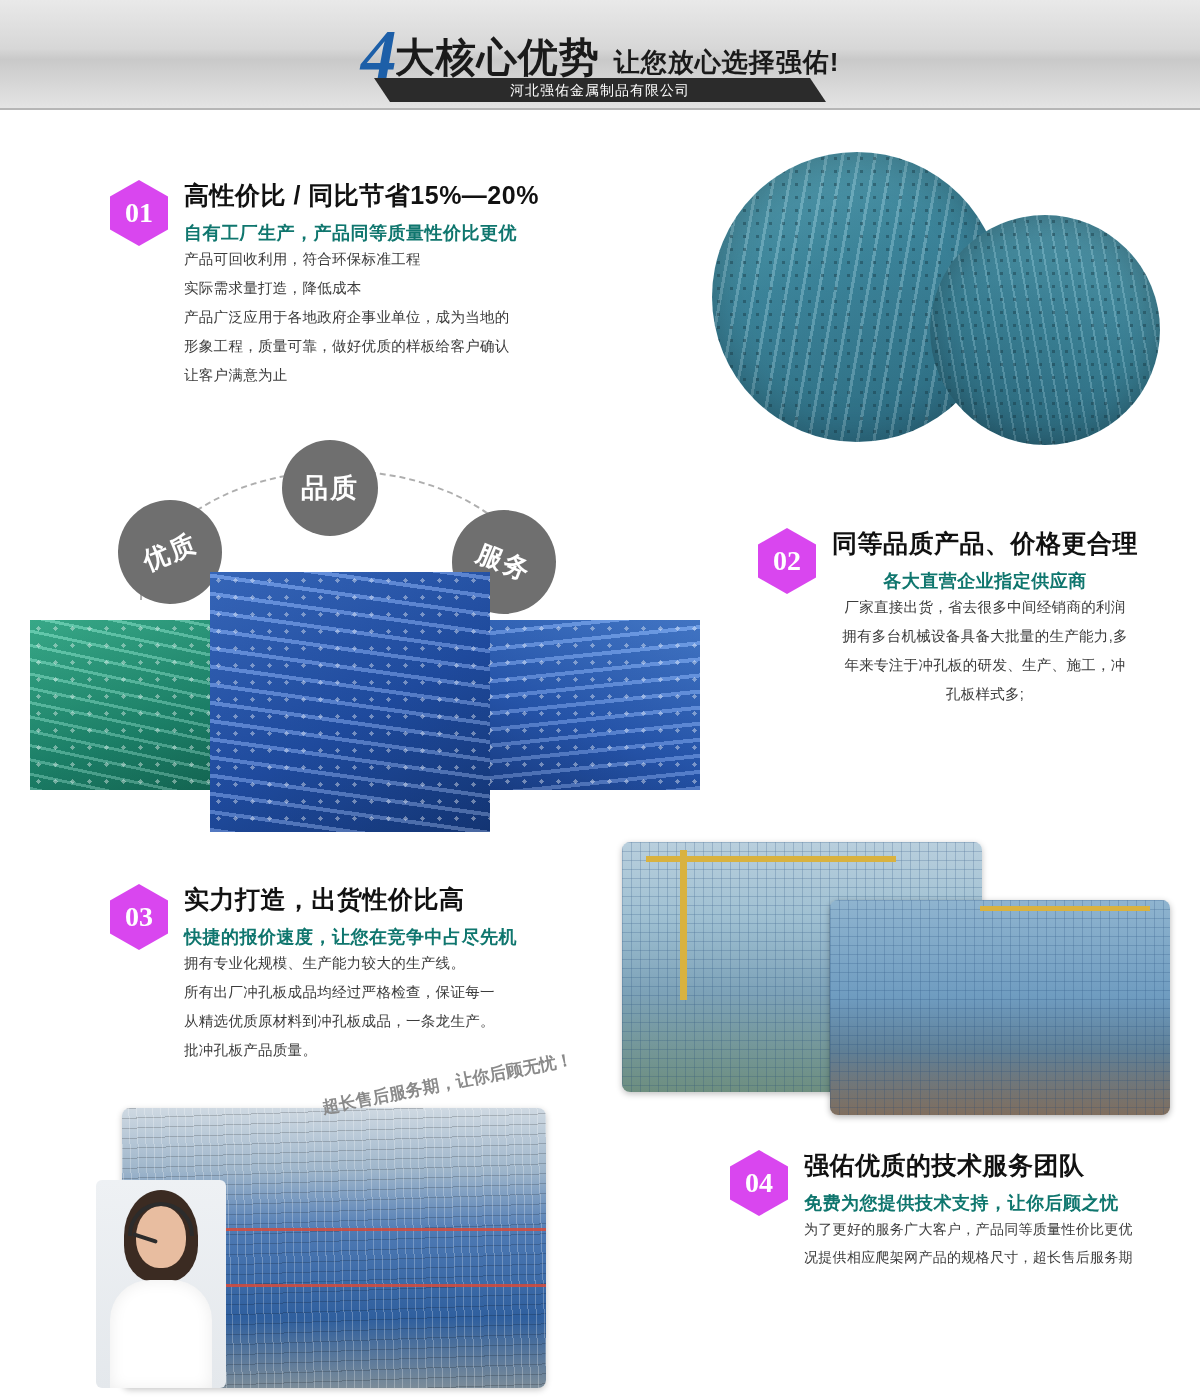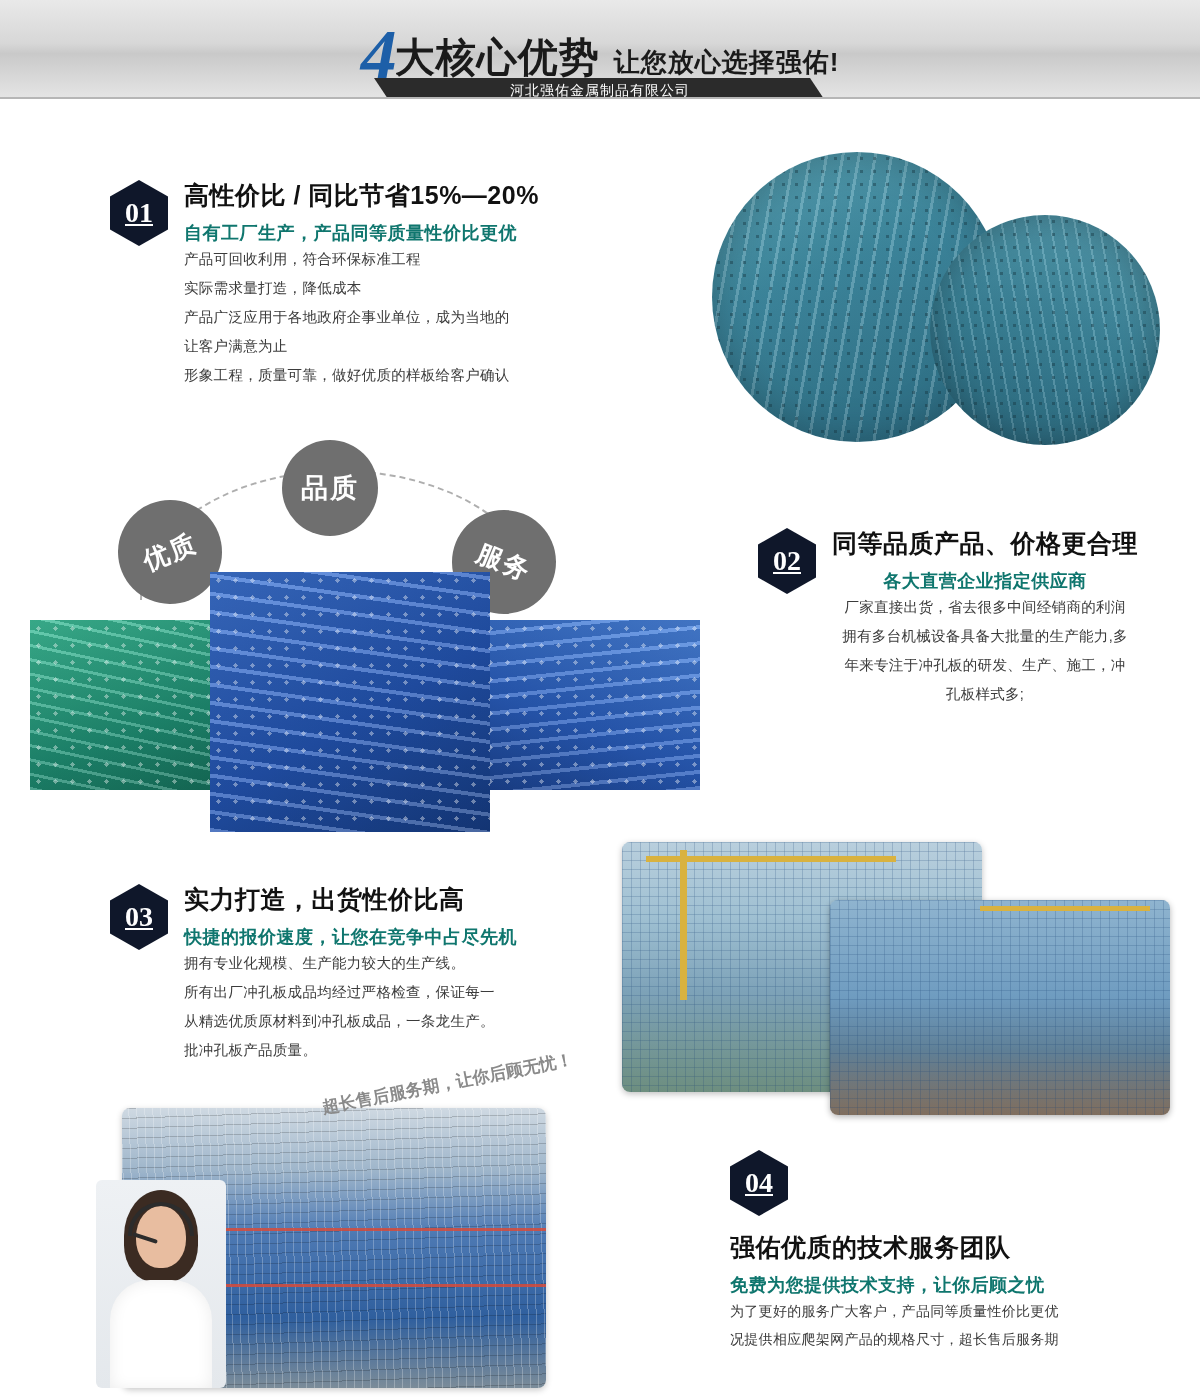--- a/index.html
+++ b/index.html
@@ -9,21 +9,21 @@
     font-family: "Liberation Sans", sans-serif;
     background: #ffffff;
     position: relative;
     overflow: hidden;
   }
 
   
   .header {
     position: relative;
     width: 1200px;
-    height: 99px;
+    height: 110px;
     background: linear-gradient(180deg, #e9e9e9 0%, #d7d7d7 45%, #c9c9c9 55%, #e4e4e4 100%);
     border-bottom: 2px solid #b6b6b6;
     overflow: hidden;
   }
   .header-title {
     position: absolute;
     left: 0; right: 0;
     top: 14px;
     text-align: center;
     white-space: nowrap;
@@ -75,30 +75,29 @@
     content: "";
     position: absolute;
     right: -16px; top: 0;
     border-bottom: 24px solid #2b2b2b;
     border-right: 16px solid transparent;
   }
 
   
   .num-badge {
     width: 58px; height: 66px;
-    background: #0f172a;
+    background: #d946ef;
     color: #fff;
     font-size: 28px;
     font-weight: bold;
     font-family: "Liberation Serif", serif;
     display: flex;
     align-items: center;
     justify-content: center;
     clip-path: polygon(50% 0%, 100% 25%, 100% 75%, 50% 100%, 0% 75%, 0% 25%);
-    text-decoration: underline;
   }
   .feature {
     position: absolute;
     display: flex;
     gap: 16px;
   }
   .f-title {
     font-size: 25px;
     font-weight: bold;
     color: #111;
@@ -306,22 +305,22 @@
 
 <div class="feature" style="left:110px; top:180px; width:560px;">
   <div class="num-badge">01</div>
   <div>
     <div class="f-title">高性价比 / 同比节省15%—20%</div>
     <div class="f-sub">自有工厂生产，产品同等质量性价比更优</div>
     <div class="f-body">
       <div>产品可回收利用，符合环保标准工程</div>
       <div>实际需求量打造，降低成本</div>
       <div>产品广泛应用于各地政府企事业单位，成为当地的</div>
+      <div>形象工程，质量可靠，做好优质的样板给客户确认</div>
       <div>让客户满意为止</div>
-      <div>形象工程，质量可靠，做好优质的样板给客户确认</div>
     </div>
   </div>
 </div>
 
 <div class="dashed-arc"></div>
 <div class="bubble bub-1">品质</div>
 <div class="bubble bub-2">优质</div>
 <div class="bubble bub-3">服务</div>
 
 <div class="photo strip-green">
@@ -379,21 +378,21 @@
 </div>
 <div class="service-slogan">超长售后服务期，让你后顾无忧！</div>
 <div class="agent">
   <div class="agent-hair"></div>
   <div class="agent-face"></div>
   <div class="agent-headset"></div>
   <div class="agent-mic"></div>
   <div class="agent-body"></div>
 </div>
 
-<div class="feature" style="left:730px; top:1150px; width:450px;flex-direction:column;">
+<div class="feature" style="left:730px; top:1150px; width:450px;">
   <div class="num-badge">04</div>
   <div>
     <div class="f-title">强佑优质的技术服务团队</div>
     <div class="f-sub">免费为您提供技术支持，让你后顾之忧</div>
     <div class="f-body" style="font-size:14px;">
       <div>为了更好的服务广大客户，产品同等质量性价比更优</div>
       <div>况提供相应爬架网产品的规格尺寸，超长售后服务期</div>
     </div>
   </div>
 </div>

